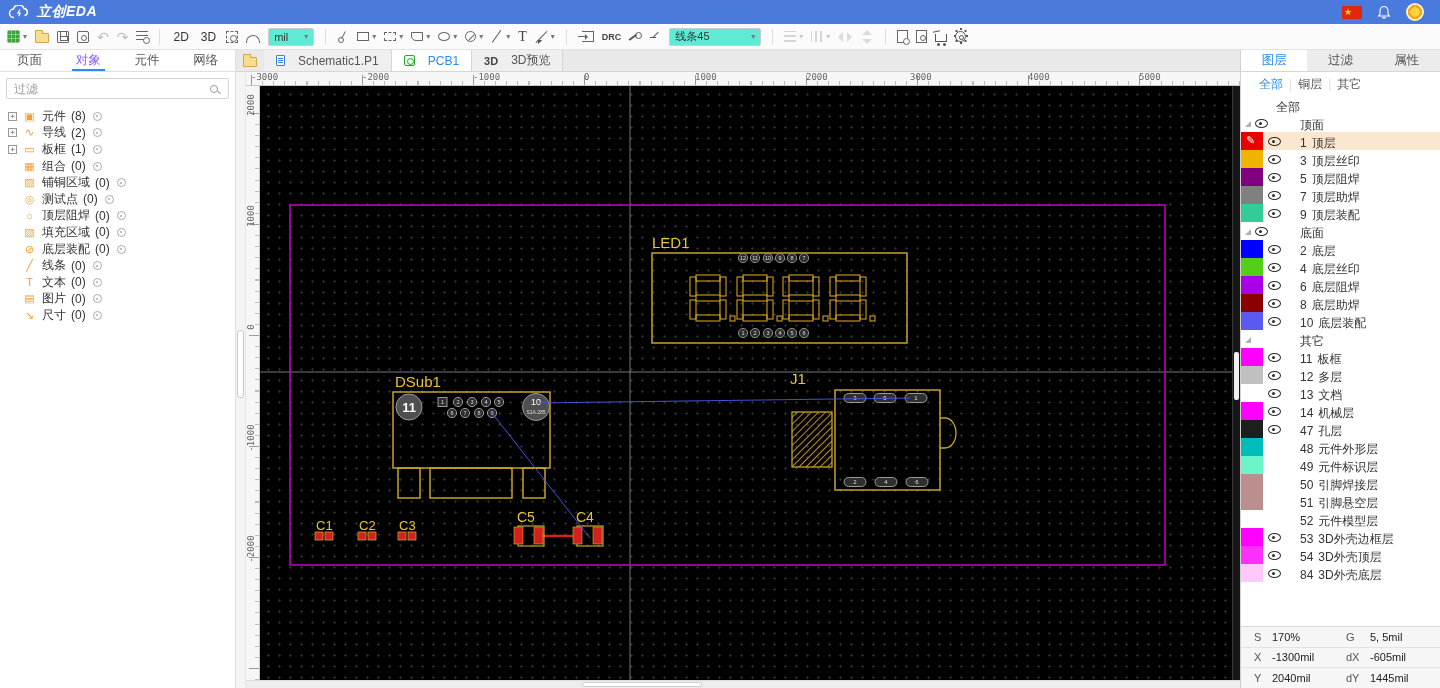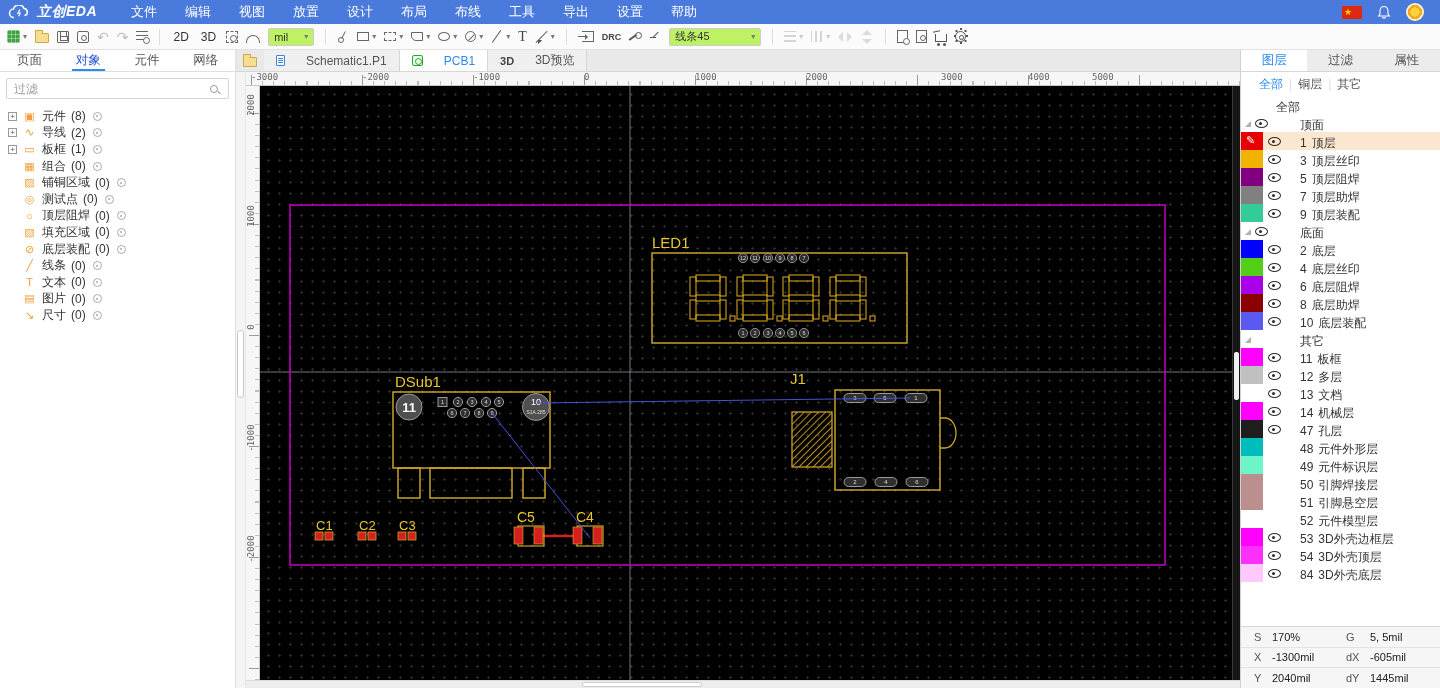--- a/index.html
+++ b/index.html
@@ -29,21 +29,21 @@
 .i-save::before{content:'';position:absolute;left:2px;top:0;width:5px;height:4px;border:1px solid #666;border-top:none}
 .i-save::after{content:'';position:absolute;left:2px;bottom:1px;width:6px;height:3px;border:1px solid #666}
 .i-snap{width:12px;height:12px;border:1.2px solid #666;border-radius:2px;position:relative}
 .i-snap::after{content:'';position:absolute;left:3px;top:3px;width:4px;height:4px;border:1px solid #666;border-radius:50%}
 .i-arrow{font-size:14px;line-height:14px;color:#555}
 .i-findlist{width:12px;height:11px;background-image:repeating-linear-gradient(#666 0 1.2px,transparent 1.2px 4px);position:relative}
 .i-findlist::after{content:'';position:absolute;right:-2px;bottom:-2px;width:5px;height:5px;border:1.2px solid #666;border-radius:50%;background:#fbfbfb}
 .i-zoomsel{width:12px;height:12px;border:1px dashed #666;position:relative}
 .i-zoomsel::after{content:'';position:absolute;left:3px;top:3px;width:5px;height:5px;border:1.2px solid #666;border-radius:50%}
 .i-bridge{width:14px;height:8px;border:1.4px solid #666;border-bottom:none;border-radius:7px 7px 0 0;margin-top:5px}
-.selectbox{height:18px;border:1px solid #ccc;background:#bef264;display:flex;align-items:center;padding:0 5px;font-size:11px;color:#333;border-radius:2px}
+.selectbox{height:18px;border:1px solid #ccc;background:#5eead4;display:flex;align-items:center;padding:0 5px;font-size:11px;color:#333;border-radius:2px}
 .selectbox .caret{margin-left:auto}
 .i-probe{width:12px;height:12px;position:relative}
 .i-probe::before{content:'';position:absolute;left:6px;top:0;width:1.4px;height:8px;background:#666;transform:rotate(28deg)}
 .i-probe::after{content:'';position:absolute;left:1px;bottom:0;width:4px;height:4px;border:1.3px solid #666;border-radius:50%}
 .i-rect{width:12px;height:9px;border:1.3px solid #666}
 .i-dashrect{width:12px;height:9px;border:1.2px dashed #666}
 .i-fill{width:12px;height:9px;border:1.3px solid #666;border-radius:0 0 0 5px}
 .i-ellipse{width:12px;height:9px;border:1.3px solid #666;border-radius:50%}
 .i-keepout{width:11px;height:11px;border:1.3px solid #666;border-radius:50%;position:relative;overflow:hidden}
 .i-keepout::after{content:'';position:absolute;left:5px;top:-2px;width:1.3px;height:15px;background:#666;transform:rotate(45deg)}
@@ -76,25 +76,25 @@
 .i-cart{width:12px;height:8px;border:1.3px solid #555;border-top:none;position:relative;margin-top:2px}
 .i-cart::before{content:'';position:absolute;left:-3px;top:-3px;width:7px;height:1.3px;background:#555;transform:rotate(-12deg)}
 .i-cart::after{content:'';position:absolute;left:1px;bottom:-5px;width:3px;height:3px;background:#555;border-radius:50%;box-shadow:6px 0 0 #555}
 .i-gear{width:11px;height:11px;border:1.5px solid #555;border-radius:50%;position:relative}
 .i-gear::before{content:'';position:absolute;left:3px;top:3px;width:2.5px;height:2.5px;border:1px solid #555;border-radius:50%}
 .i-gear::after{content:'';position:absolute;left:3.5px;top:-4px;width:2px;height:2px;background:#555;box-shadow:0 14px 0 #555,-6px 7px 0 #555,6px 7px 0 #555,-4.5px 2px 0 #555,4.5px 2px 0 #555,-4.5px 12px 0 #555,4.5px 12px 0 #555}
 
 
 .ltabs{position:absolute;left:0;top:50px;width:236px;height:22px;display:flex;background:#fff;border-bottom:1px solid #e0e0e0;border-right:1px solid #e0e0e0}
 .ltab{flex:1;text-align:center;line-height:21px;font-size:12.5px;color:#555;position:relative;cursor:default}
-.ltab.active{color:#1d4ed8}
+.ltab.active{color:#8b5cf6}
 .ltab.active::after{content:'';position:absolute;left:13px;right:13px;bottom:0;height:2px;background:#2a8cf0}
 .doctabs{position:absolute;left:236px;top:50px;width:1004px;height:22px;background:#e9e9e9;border-bottom:1px solid #d6d6d6;display:flex;align-items:stretch}
 .folderbtn{width:28px;display:flex;align-items:center;justify-content:center}
-.dtab{display:flex;align-items:center;gap:21px;padding:0 12px;border-right:1px solid #d6d6d6;font-size:12px;color:#555;background:#efefef}
+.dtab{display:flex;align-items:center;gap:13px;padding:0 12px;border-right:1px solid #d6d6d6;font-size:12px;color:#555;background:#efefef}
 .dtab.active{background:#fff;color:#2a8cf0}
 .ico-doc{width:9px;height:11px;border:1px solid #3b82e0;border-radius:1px;position:relative;background:#fff}
 .ico-doc::after{content:'';position:absolute;left:1px;top:2px;width:5px;height:1px;background:#3b82e0;box-shadow:0 2px 0 #3b82e0,0 4px 0 #3b82e0}
 .ico-pcb{width:11px;height:11px;border:1px solid #2ca32c;border-radius:2px;position:relative;background:#eaffea}
 .ico-pcb::after{content:'';position:absolute;left:2px;top:2px;width:5px;height:5px;border:1px solid #2ca32c;border-radius:50%}
 .ico-3d{font-weight:bold;font-size:11px;color:#444}
 .rtabs{position:absolute;left:1240px;top:50px;width:200px;height:22px;display:flex;background:#ececec;border-bottom:1px solid #d6d6d6;border-left:1px solid #d0d0d0}
 .rtab{flex:1;text-align:center;line-height:21px;font-size:12.5px;color:#555}
 .rtab.active{background:#fff;color:#2a8cf0}
 
@@ -164,34 +164,20 @@
 <body>
 
 <div class="menubar">
   <div class="logo">
     <svg width="24" height="15" viewBox="0 0 24 15">
       <path d="M6,12.5 a4.2,4.2 0 0 1 -0.5,-8.4 a5.5,5.5 0 0 1 10.5,-0.6 a3.6,3.6 0 0 1 0.5,7.1" fill="none" stroke="#fff" stroke-width="1.5"></path>
       <path d="M12,4.5 l-2.2,3.6 h2.4 l-1.6,3.2" fill="none" stroke="#fff" stroke-width="1.2"></path>
     </svg>
     <span>立创EDA</span>
   </div>
-  <div class="menus">
-
-  <span class="menu-item">文件</span>
-      <span class="menu-item">编辑</span>
-      <span class="menu-item">视图</span>
-      <span class="menu-item">放置</span>
-      <span class="menu-item">设计</span>
-      <span class="menu-item">布局</span>
-      <span class="menu-item">布线</span>
-      <span class="menu-item">工具</span>
-      <span class="menu-item">导出</span>
-      <span class="menu-item">设置</span>
-      <span class="menu-item">帮助</span>
-    </div>
   <div class="mright">
     <span class="flag">★</span>
     <svg width="14" height="15" viewBox="0 0 14 15">
       <path d="M7,1.5 C4.5,1.5 3,3.4 3,5.8 L3,9 L1.5,11 L12.5,11 L11,9 L11,5.8 C11,3.4 9.5,1.5 7,1.5 Z" fill="none" stroke="#fff" stroke-width="1.1"></path>
       <path d="M5.4,12 a1.7,1.7 0 0 0 3.2,0" fill="none" stroke="#fff" stroke-width="1.1"></path>
     </svg>
     <span class="avatar"></span>
   </div>
 </div>
 
@@ -463,23 +449,23 @@
   </div>
 
 <div class="hruler">
 
 <span class="hlab" style="left: 5px;">-3000</span>
     <span class="hlab" style="left: 116px;">-2000</span>
     <span class="hlab" style="left: 227px;">-1000</span>
     <span class="hlab" style="left: 338px;">0</span>
     <span class="hlab" style="left: 449px;">1000</span>
     <span class="hlab" style="left: 560px;">2000</span>
-    <span class="hlab" style="left: 695px;">3000</span>
+    <span class="hlab" style="left: 664px;">3000</span>
     <span class="hlab" style="left: 782px;">4000</span>
-    <span class="hlab" style="left: 846px; margin-top: 24px;">5000</span>
+    <span class="hlab" style="left: 893px; margin-top: 24px;">5000</span>
   </div>
 <div class="vruler">
 
 <span class="vlab" style="top: 14px;">2000</span>
     <span class="vlab" style="top: 125px;">1000</span>
     <span class="vlab" style="top: 236px;">0</span>
     <span class="vlab" style="top: 347px;">-1000</span>
     <span class="vlab" style="top: 458px;">-2000</span>
   </div>
 

